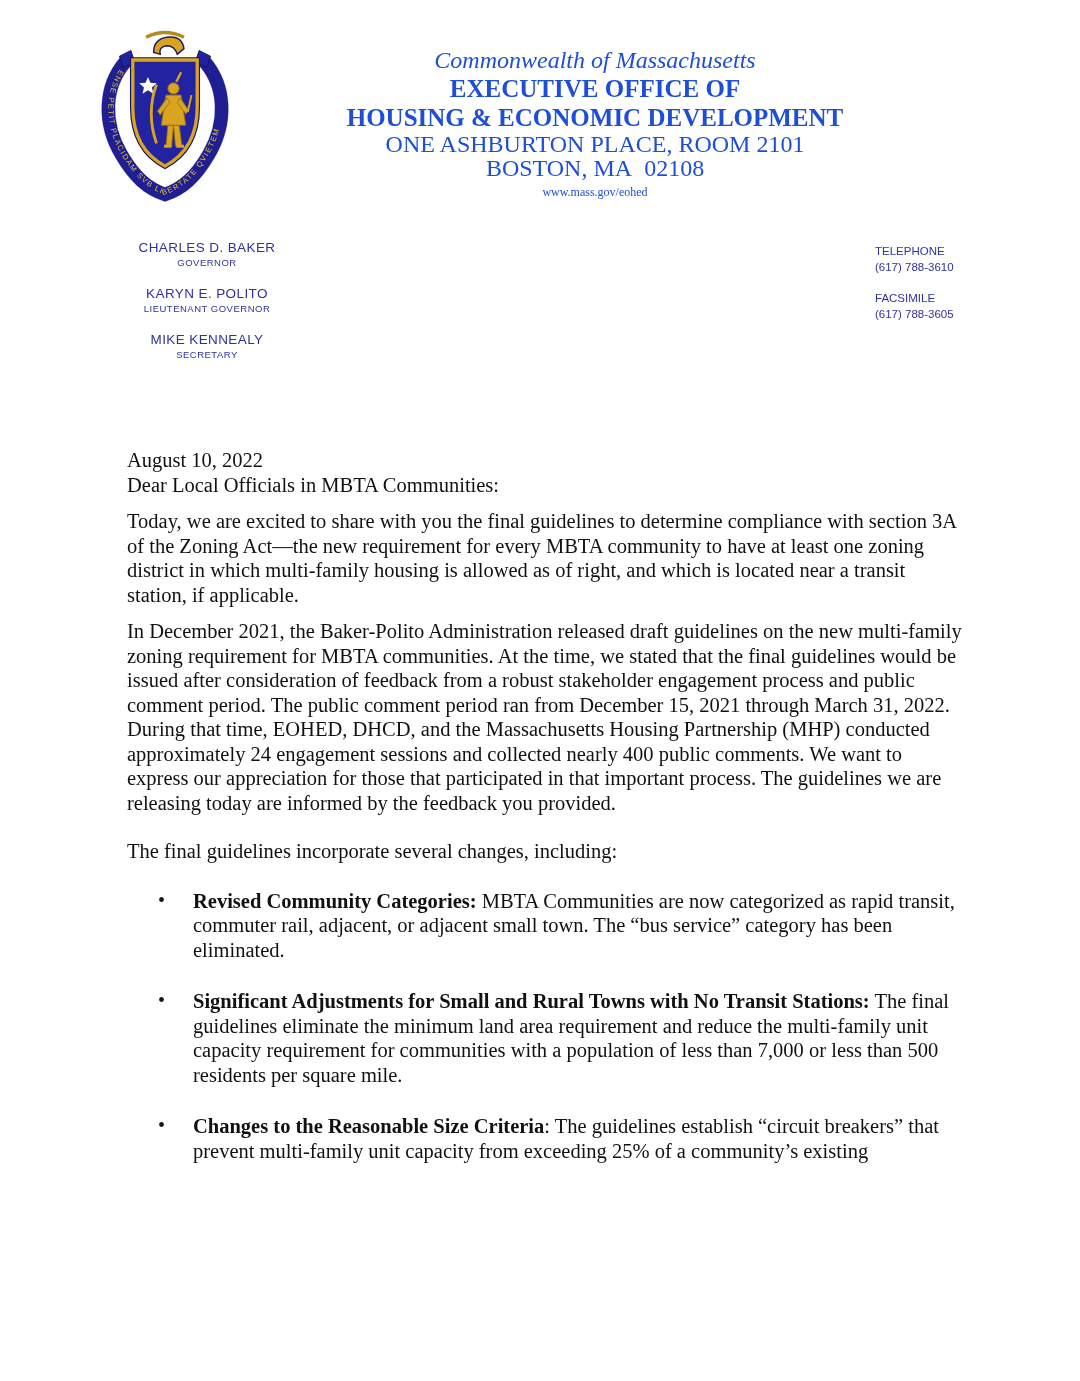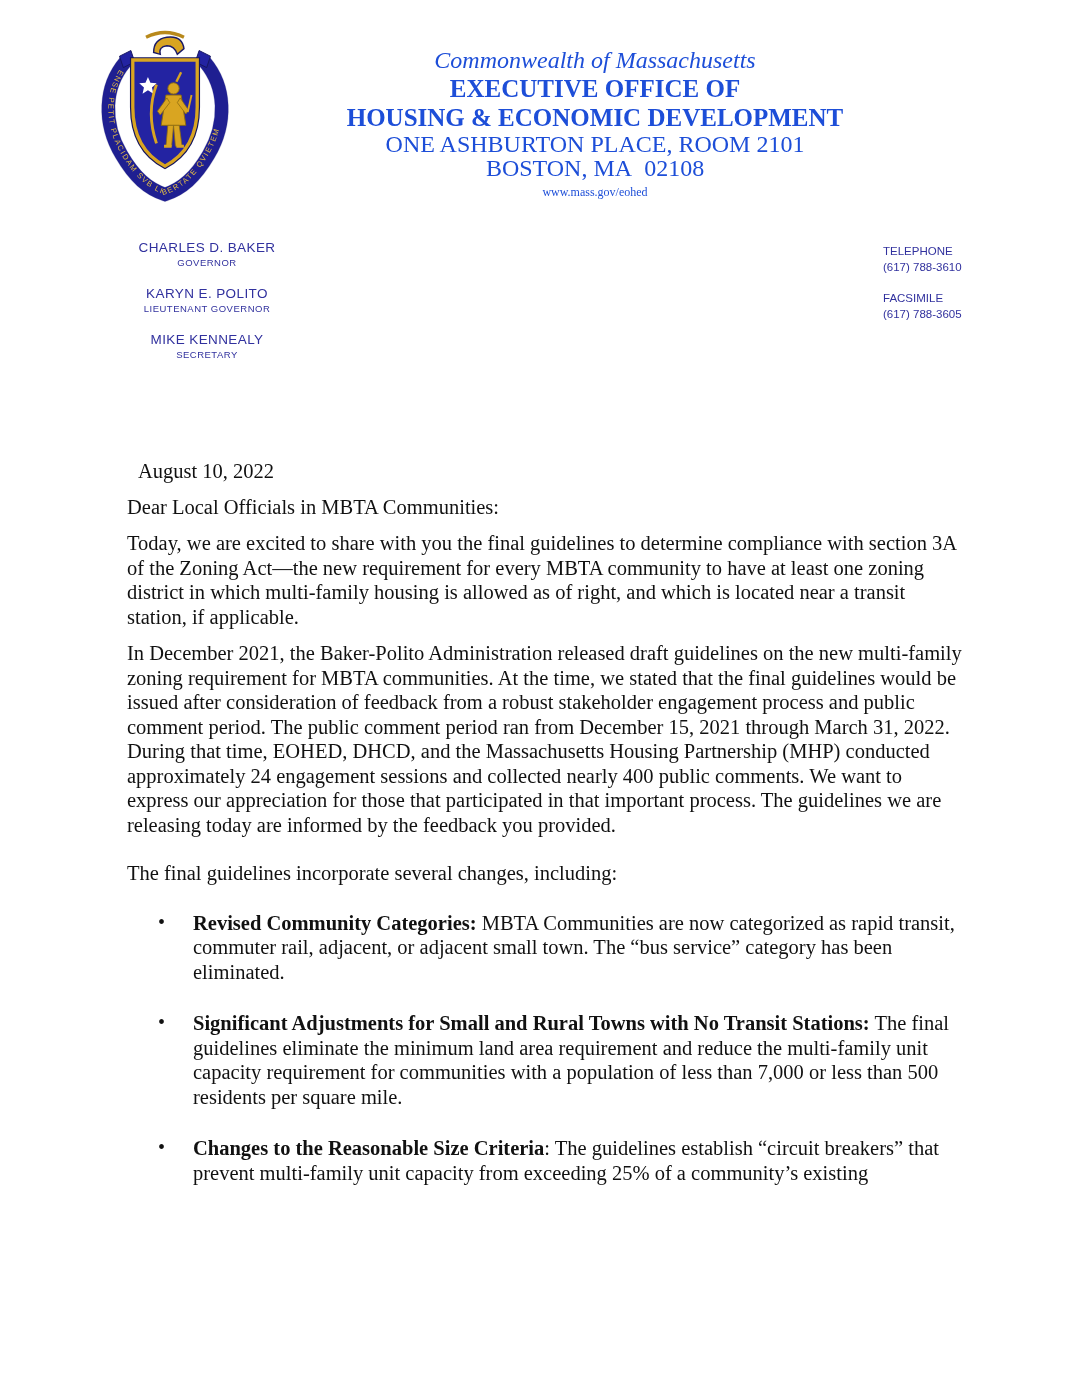--- a/index.html
+++ b/index.html
@@ -38,28 +38,28 @@
   .official { margin-bottom:17px; }
   .official-name  { font-size:13.5px; line-height:16px; letter-spacing:.4px; }
   .official-title { font-size:9.5px;  line-height:13px; letter-spacing:.5px; }
 
   .contact {
     position:absolute; left:875px; top:243px;
     font-family:"Liberation Sans", sans-serif;
     color:#31319e;
     font-size:11.5px; line-height:16px;
   }
-  .contact-group { margin-bottom:15px;margin-left:8px; }
+  .contact-group { margin-bottom:15px; }
 
   
   .body-block {
     position:absolute; left:127px; top:448px; width:838px;
     font-size:20.5px; line-height:24.5px;
   }
-  .date-line    { margin:11px; }
+  .date-line    { margin:0; }
   .salutation   { }
   .para         { margin-top:12px; }
   .list-intro   { margin-top:24px; }
   ul.changes    { list-style:none; margin-top:25px; }
   ul.changes li {
     position:relative;
     padding-left:66px;
     margin-bottom:27px;
   }
   ul.changes li .bullet-glyph {

